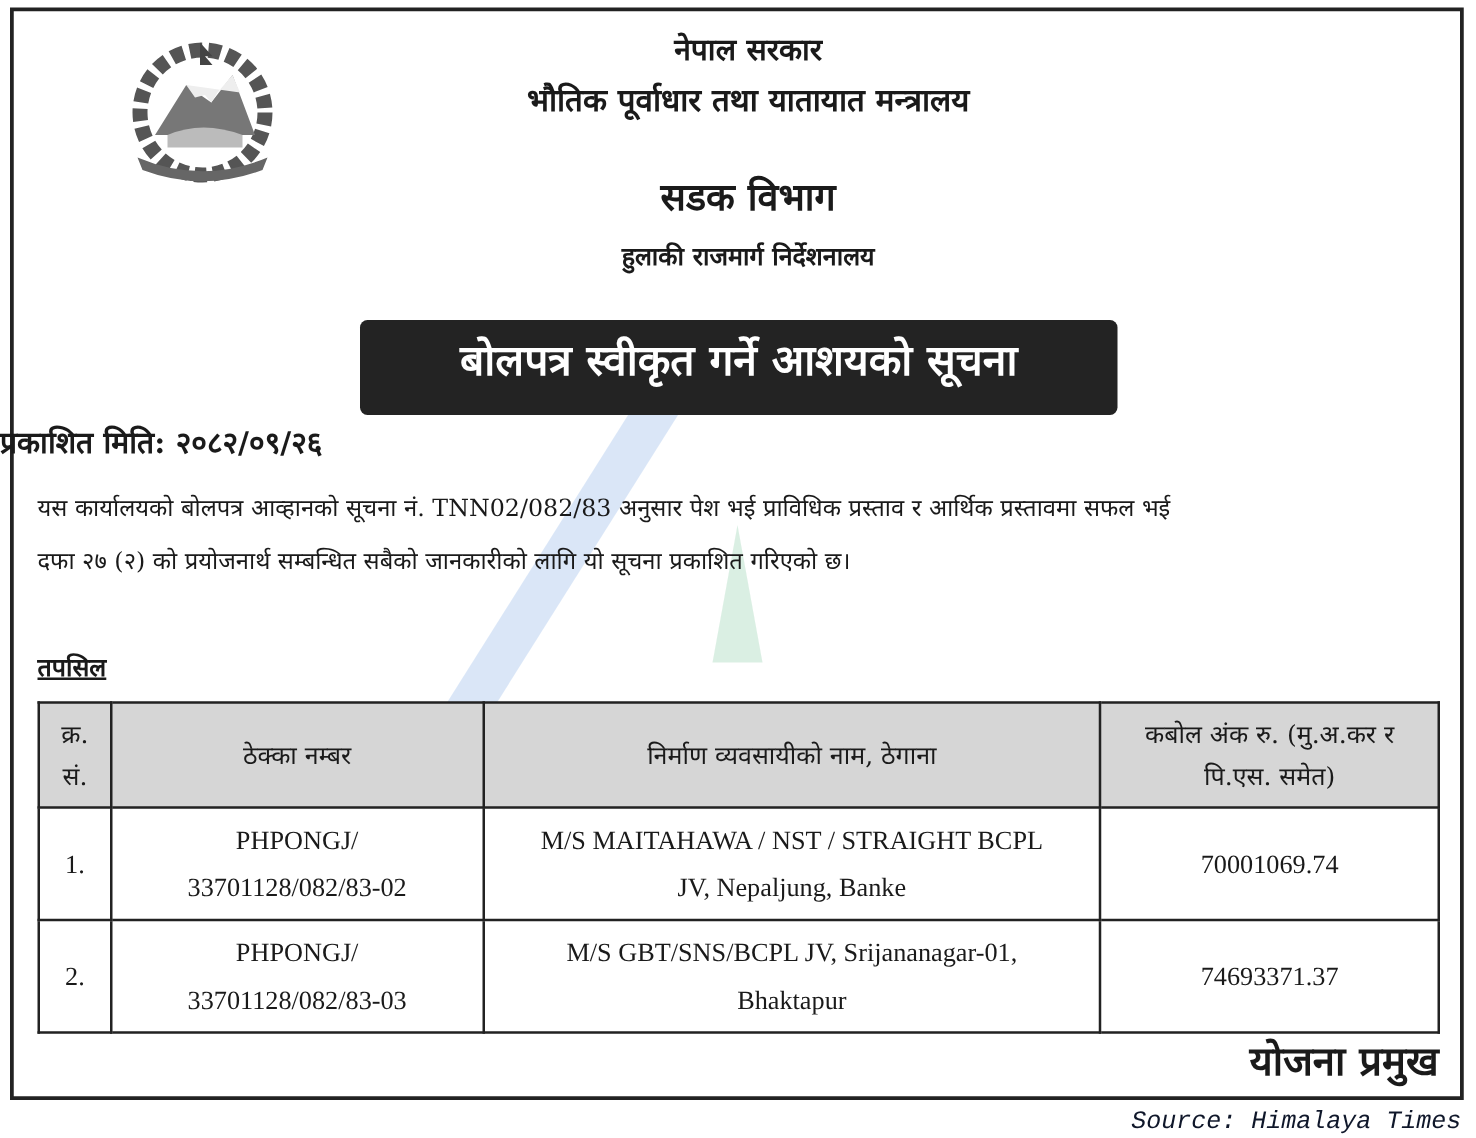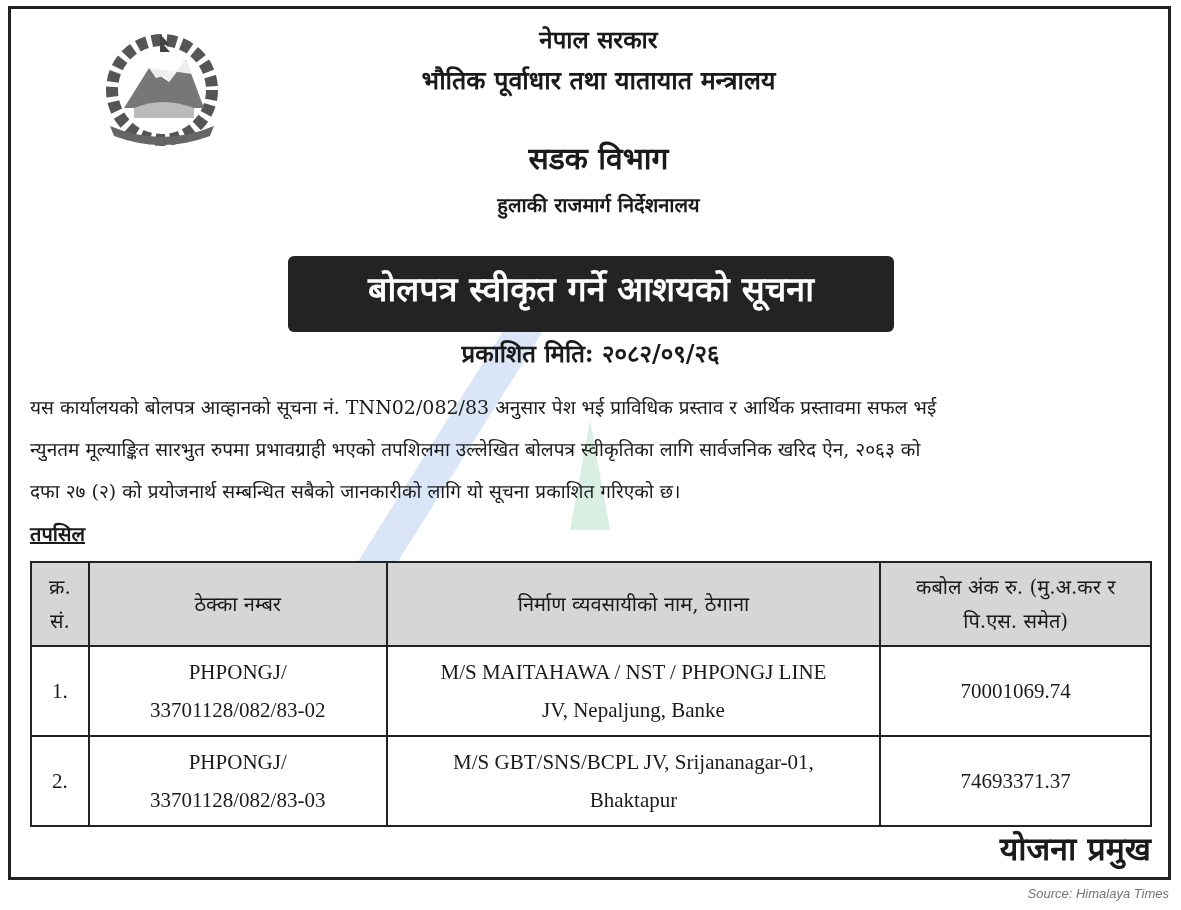--- a/index.html
+++ b/index.html
@@ -11,35 +11,35 @@
   .header { position: absolute; left: 16px; right: 0; top: 22px; text-align: center; }
   .h-line { display: block; margin: 0 auto; white-space: nowrap; }
   .h1 { font-size: 24px; font-weight: bold; line-height: 36px; }
   .h2 { font-size: 25px; font-weight: bold; line-height: 46px; }
   .h3 { font-size: 30px; font-weight: bold; line-height: 46px; margin-top: 32px; }
   .h4 { font-size: 20px; font-weight: bold; line-height: 46px; }
   .h5 { font-size: 33px; font-weight: bold; line-height: 48px; }
   .title-box { position: absolute; left: 288px; top: 256px; width: 606px; height: 76px;
                background: #232323; border-radius: 6px; color: #fff; text-align: center;
                font-size: 34px; font-weight: bold; line-height: 66px; white-space: nowrap; }
-  .pub-date { position: absolute; left: 0; right: 0; top: 336px; text-align: center;
+  .pub-date { position: absolute; left: 0; right: 0; top: 336px; 
               font-size: 24px; font-weight: bold; line-height: 36px; }
   .body-text { position: absolute; left: 30px; top: 386px; width: 1125px;
                font-size: 19px; line-height: 42px; text-align: justify; }
   .body-line { display: block; white-space: nowrap; }
   .tapsil { position: absolute; left: 30px; top: 516px; font-size: 20px; font-weight: bold;
             text-decoration: underline; line-height: 36px; }
   table { position: absolute; left: 30px; top: 561px; width: 1122px; border-collapse: collapse;
           font-size: 20px; }
   th, td { border: 2px solid #222; text-align: center; vertical-align: middle; padding: 2px 6px; }
   th { background: #d6d6d6; font-weight: normal; height: 78px; line-height: 34px; font-size: 20px; }
   td { height: 84px; line-height: 38px; font-family: "Liberation Serif", "DejaVu Serif", serif; font-size: 21px; }
   .sign { position: absolute; right: 30px; top: 826px; font-size: 32px; font-weight: bold; }
-  .source { position: absolute; right: 12px; top: 886px; font-family: Liberation Sans, sans-serif;
-            font-style: italic; font-size: 13px; color: #737373; }
+  .source { position: absolute; right: 12px; top: 886px; font-family: Liberation Mono, monospace;
+            font-style: italic; font-size: 20px; color: #0f172a; }
   .wm { position: absolute; pointer-events: none; opacity: 0.18; }
 </style>
 </head>
 <body>
 
 <div class="frame"></div>
 
 <svg class="wm" style="left:300px;top:300px;width:360px;height:300px" viewBox="0 0 360 300">
   <path d="M40 290 L210 20 L250 20 L80 290 Z" fill="#3a7bd5"></path>
   <path d="M270 230 L290 120 L310 230 Z" fill="#3aa86b"></path>
@@ -60,21 +60,20 @@
   <span class="h-line h3">सडक विभाग</span>
   <span class="h-line h4">हुलाकी राजमार्ग निर्देशनालय</span>
 </div>
 
 <div class="title-box">बोलपत्र स्वीकृत गर्ने आशयको सूचना</div>
 
 <div class="pub-date">प्रकाशित मिति: २०८२/०९/२६</div>
 
 <div class="body-text">
   <span class="body-line">यस कार्यालयको बोलपत्र आव्हानको सूचना नं. TNN02/082/83 अनुसार पेश भई प्राविधिक प्रस्ताव र आर्थिक प्रस्तावमा सफल भई</span>
-  <span class="body-line">न्युनतम मूल्याङ्कित सारभुत रुपमा प्रभावग्राही भएको तपशिलमा उल्लेखित बोलपत्र स्वीकृतिका लागि सार्वजनिक खरिद ऐन, २०६३ को</span>
   <span class="body-line">दफा २७ (२) को प्रयोजनार्थ सम्बन्धित सबैको जानकारीको लागि यो सूचना प्रकाशित गरिएको छ।</span>
 </div>
 
 <div class="tapsil">तपसिल</div>
 
 <table>
   <colgroup>
     <col style="width:58px">
       <col style="width:298px">
       <col style="width:495px">
@@ -89,21 +88,21 @@
     </tr>
   </thead>
   <tbody>
     <tr>
       <td>1.</td>
       <td>
         <div>PHPONGJ/</div>
         <div>33701128/082/83-02</div>
       </td>
       <td>
-        <div>M/S MAITAHAWA / NST / PHPONGJ LINE</div>
+        <div>M/S MAITAHAWA / NST / STRAIGHT BCPL</div>
         <div>JV, Nepaljung, Banke</div>
       </td>
       <td>70001069.74</td>
     </tr>
     <tr>
       <td>2.</td>
       <td>
         <div>PHPONGJ/</div>
         <div>33701128/082/83-03</div>
       </td>

